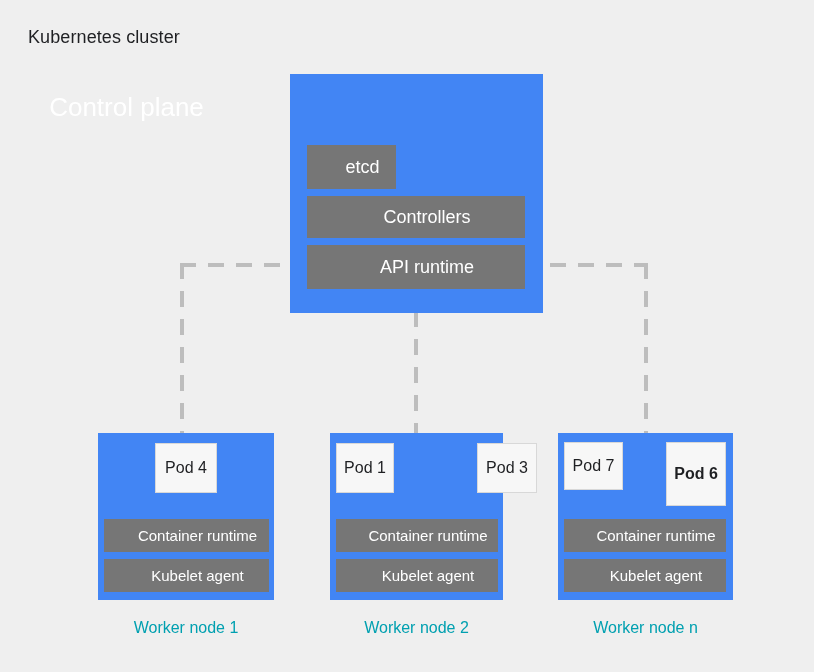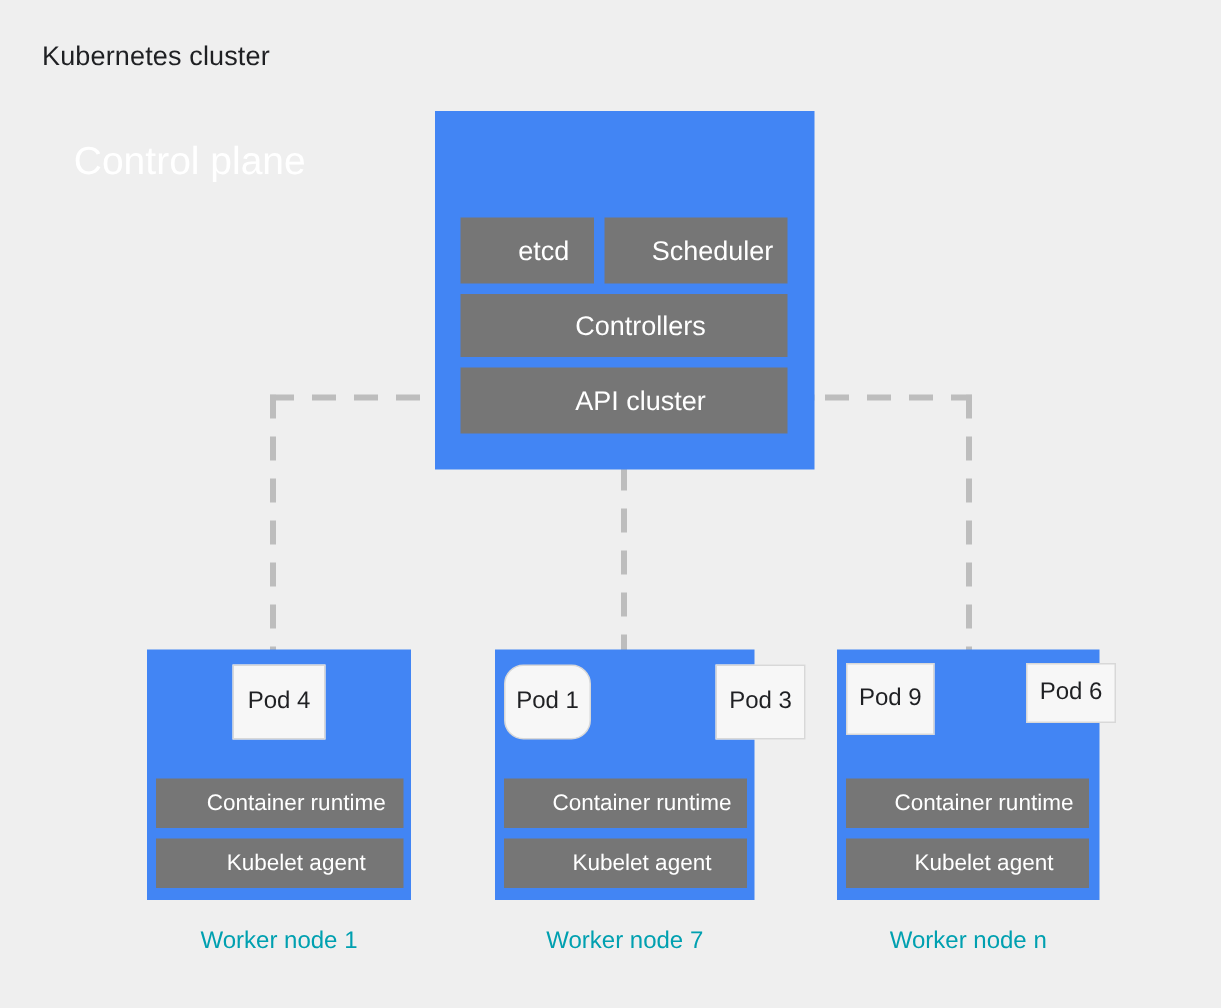--- a/index.html
+++ b/index.html
@@ -71,28 +71,28 @@
 
   .pod{font-size:16px;}
   .runtime,.kubelet{font-size:15px;}
 
   
   #pod-4     {left:155px;top:443px;width:62px; height:50px;}
   #n1-runtime{left:104px;top:519px;width:165px;height:33px;}
   #n1-kubelet{left:104px;top:559px;width:165px;height:33px;}
 
   
-  #pod-1     {left:336px;top:443px;width:58px; height:50px;border-radius:13px;}
+  #pod-1     {left:336px;top:443px;width:58px; height:50px;}
   #pod-3     {left:437px;top:443px;width:60px; height:50px;margin-left:40px;}
   #n2-runtime{left:336px;top:519px;width:162px;height:33px;}
   #n2-kubelet{left:336px;top:559px;width:162px;height:33px;}
 
   
   #pod-2     {left:564px;top:442px;width:59px; height:48px;}
-  #pod-6     {left:684px;top:442px;width:60px; height:40px;}
+  #pod-6     {left:666px;top:442px;width:60px; height:64px;font-weight:bold;}
   #n3-runtime{left:564px;top:519px;width:162px;height:33px;}
   #n3-kubelet{left:564px;top:559px;width:162px;height:33px;}
 
   
   .node-caption{
     position:absolute;top:614px;
     color:#00a0b0;
     font-size:16px;line-height:28px;
     text-align:center;
     white-space:nowrap;
@@ -138,37 +138,36 @@
   <div class="conn-v" id="conn-mid-v"></div>
   <div class="conn-h" id="conn-right-h"></div>
   <div class="conn-v" id="conn-right-v"></div>
   <div id="stub-left"></div>
   <div id="stub-right"></div>
 
   <div class="blue-box" id="control-plane"></div>
   <div class="cp-title">Control plane</div>
 
   <div class="gray-box" id="cp-etcd">etcd</div>
-  <div class="gray-box" id="cp-scheduler">Scheduler</div>
   <div class="gray-box" id="cp-controllers">Controllers</div>
-  <div class="gray-box" id="cp-apiserver">API cluster</div>
+  <div class="gray-box" id="cp-apiserver">API runtime</div>
 
   <div class="blue-box node-box" id="node-1"></div>
   <div class="white-box pod" id="pod-4">Pod 4</div>
   <div class="gray-box runtime" id="n1-runtime">Container runtime</div>
   <div class="gray-box kubelet" id="n1-kubelet">Kubelet agent</div>
   <div class="node-caption" id="caption-1">Worker node 1</div>
 
   <div class="blue-box node-box" id="node-2"></div>
   <div class="white-box pod" id="pod-1">Pod 1</div>
   <div class="white-box pod" id="pod-3">Pod 3</div>
   <div class="gray-box runtime" id="n2-runtime">Container runtime</div>
   <div class="gray-box kubelet" id="n2-kubelet">Kubelet agent</div>
-  <div class="node-caption" id="caption-2">Worker node 7</div>
+  <div class="node-caption" id="caption-2">Worker node 2</div>
 
   <div class="blue-box node-box" id="node-3"></div>
-  <div class="white-box pod" id="pod-2">Pod 9</div>
+  <div class="white-box pod" id="pod-2">Pod 7</div>
   <div class="white-box pod" id="pod-6">Pod 6</div>
   <div class="gray-box runtime" id="n3-runtime">Container runtime</div>
   <div class="gray-box kubelet" id="n3-kubelet">Kubelet agent</div>
   <div class="node-caption" id="caption-3">Worker node n</div>
 
 </div>
 
 </body></html>

